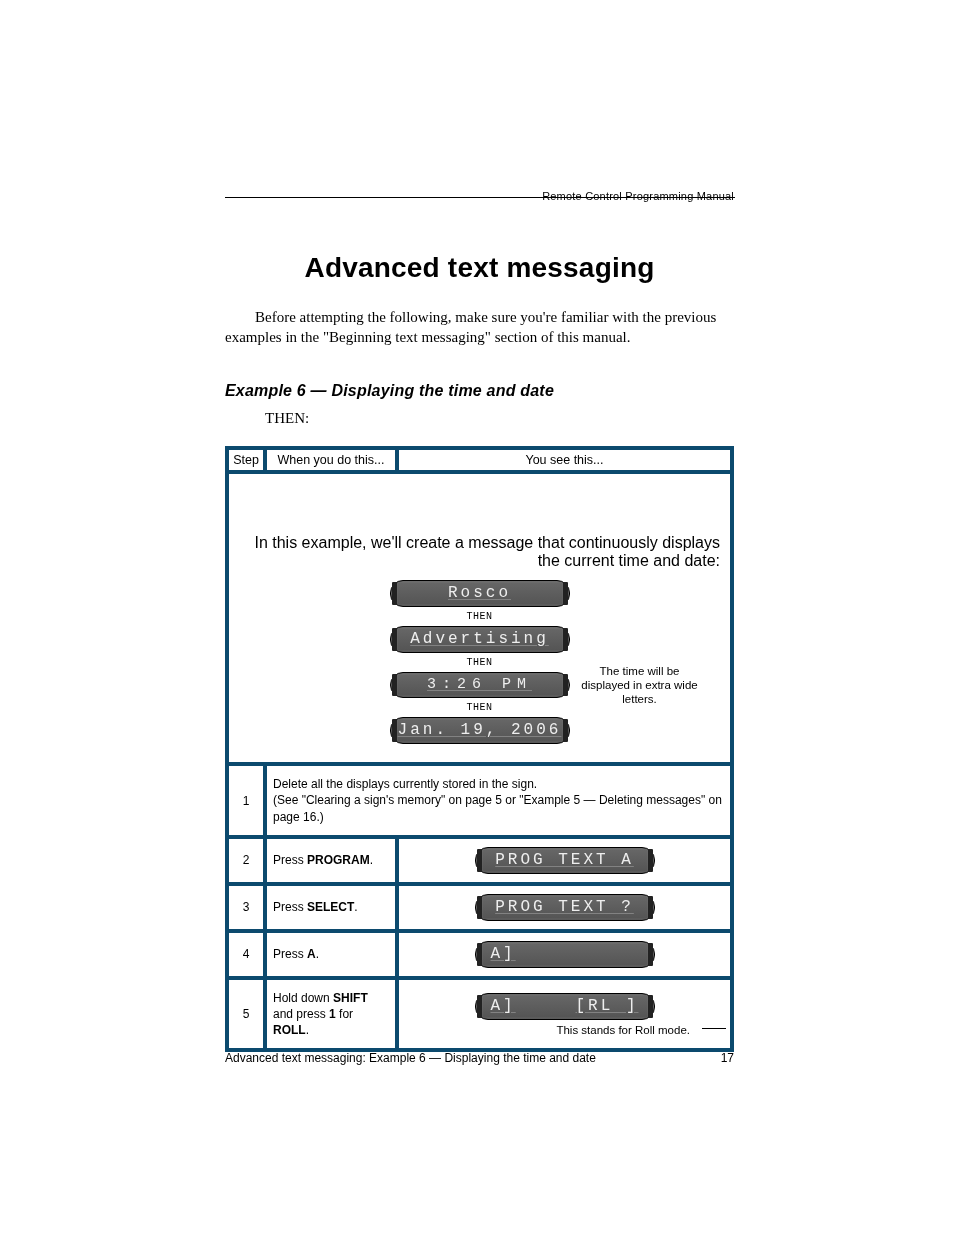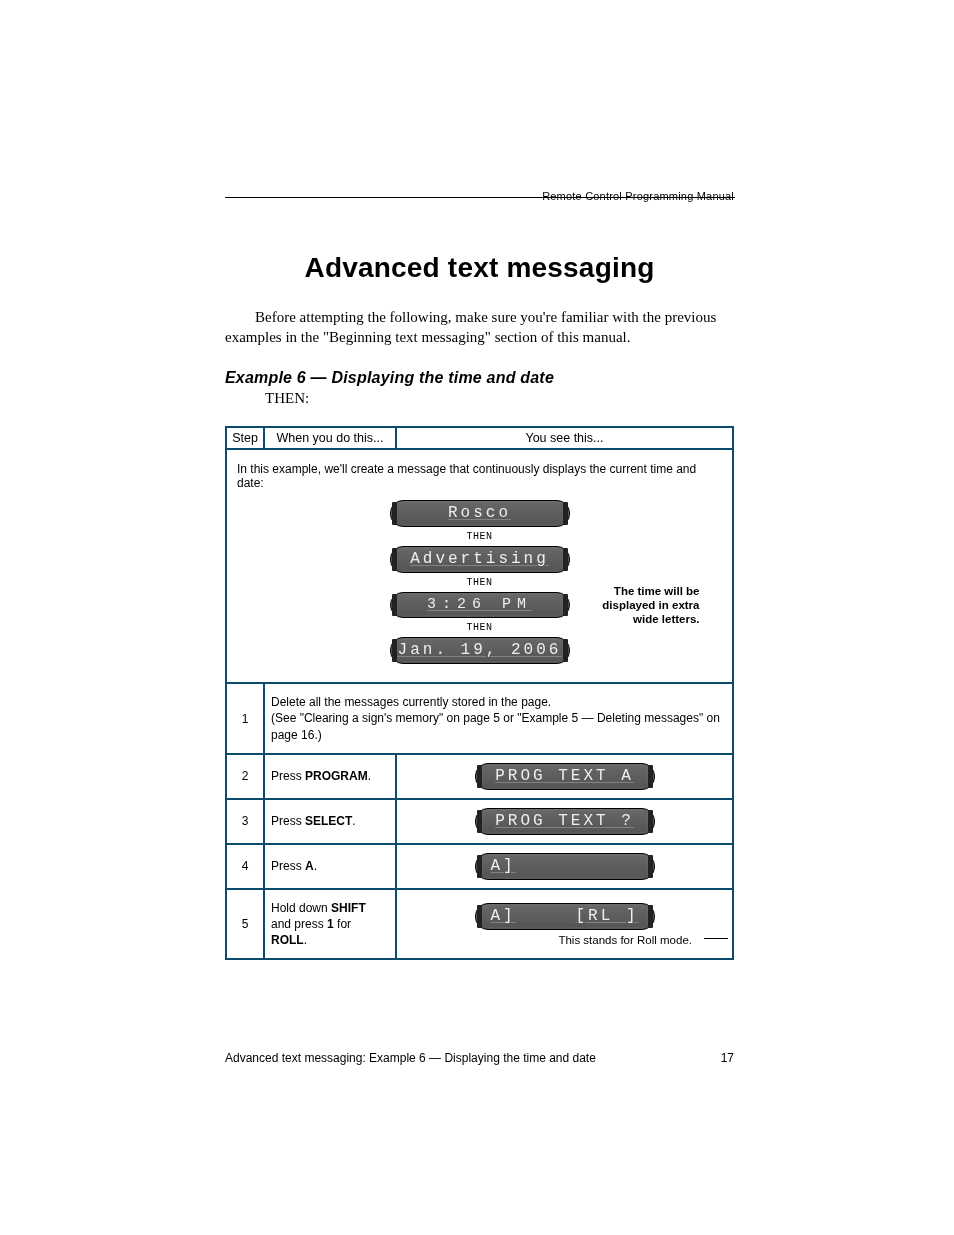--- a/index.html
+++ b/index.html
@@ -33,85 +33,85 @@
     font-weight: 700;
     font-size: 28px;
     text-align: center;
     margin-top: 62px;
     margin-bottom: 24px;
     letter-spacing: 0.2px;
   }
   p.intro {
     font-size: 15px;
     line-height: 1.3;
-    margin: 0 0 22px 0;
+    margin: 0 0 35px 0;
     text-indent: 30px;
   }
   h2.example-heading {
     font-family: "Helvetica Neue", Arial, sans-serif;
     font-weight: 700;
     font-style: italic;
     font-size: 16px;
-    margin-bottom: 1px;
+    margin-bottom: 8px;
     letter-spacing: 0.2px;
   }
   .note {
     display: flex;
     font-size: 15px;
     line-height: 1.35;
     margin: 0 0 18px 40px;
   }
   .note-label { flex: 0 0 55px; }
   .note-body {}
   .underline { text-decoration: underline; }
 
   table.steps {
     border-collapse: collapse;
     width: 100%;
     font-family: "Helvetica Neue", Arial, sans-serif;
     font-size: 12px;
   }
   table.steps th, table.steps td {
-    border: 2px solid #0c4a6e;
+    border: 4px solid #0c4a6e;
     vertical-align: middle;
   }
   table.steps th {
     font-weight: 400;
     padding: 3px 4px;
     font-size: 12.5px;
   }
   col.step-col { width: 38px; }
   col.action-col { width: 132px; }
   col.result-col {}
   td.step-num { text-align: center; font-size: 12px; }
   td.action { padding: 10px 6px; font-size: 12px; line-height: 1.35; }
   td.result { padding: 8px 10px; text-align: center; }
 
   .big-row td { padding: 10px 10px 18px 10px; }
   .intro-line {
-    text-align: left;
-    font-size: 12px;
+    text-align: right;
+    font-size: 16px;
     margin-bottom: 10px;
     padding-top: 2px;
+    margin-top: 48px;
   }
 
   .lcd-stack { display: flex; flex-direction: column; align-items: center; gap: 2px; }
   .lcd-row { display: flex; align-items: center; justify-content: center; width: 100%; position: relative; }
   .then {
     font-family: Liberation Mono, monospace;
     font-size: 10px;
     letter-spacing: 0.5px;
     margin: 2px 0 2px 0;
   }
   .annot {
     font-size: 11.5px;
     line-height: 1.25;
-    text-align: right;
-    position: absolute;
-    font-weight: bold;
+    text-align: center;
+    position: absolute;
   }
   .annot-right { left: calc(50% + 100px); width: 120px; }
   .annot-below { position: static; text-align: right; width: 100%; padding-right: 30px; margin-top: 4px; font-size: 11.5px; }
   .annot-line-h {
     position: absolute;
     border-top: 1px solid #000;
   }
 
   
   .lcd {
@@ -228,21 +228,21 @@
                 <div class="screen">Jan. 19, 2006</div>
               </div>
           </div>
         </div>
       </td>
     </tr>
 
     <tr>
       <td class="step-num">1</td>
       <td class="action" colspan="2">
-        <span>Delete all the messages currently stored in the page.</span><br>
+        <span>Delete all the displays currently stored in the sign.</span><br>
         <span>(See "Clearing a sign's memory" on page 5 or "Example 5 — Deleting messages" on page 16.)</span>
       </td>
     </tr>
 
     <tr>
       <td class="step-num">2</td>
       <td class="action">
         <span>Press </span><b>PROGRAM</b><span>.</span>
       </td>
       <td class="result">

